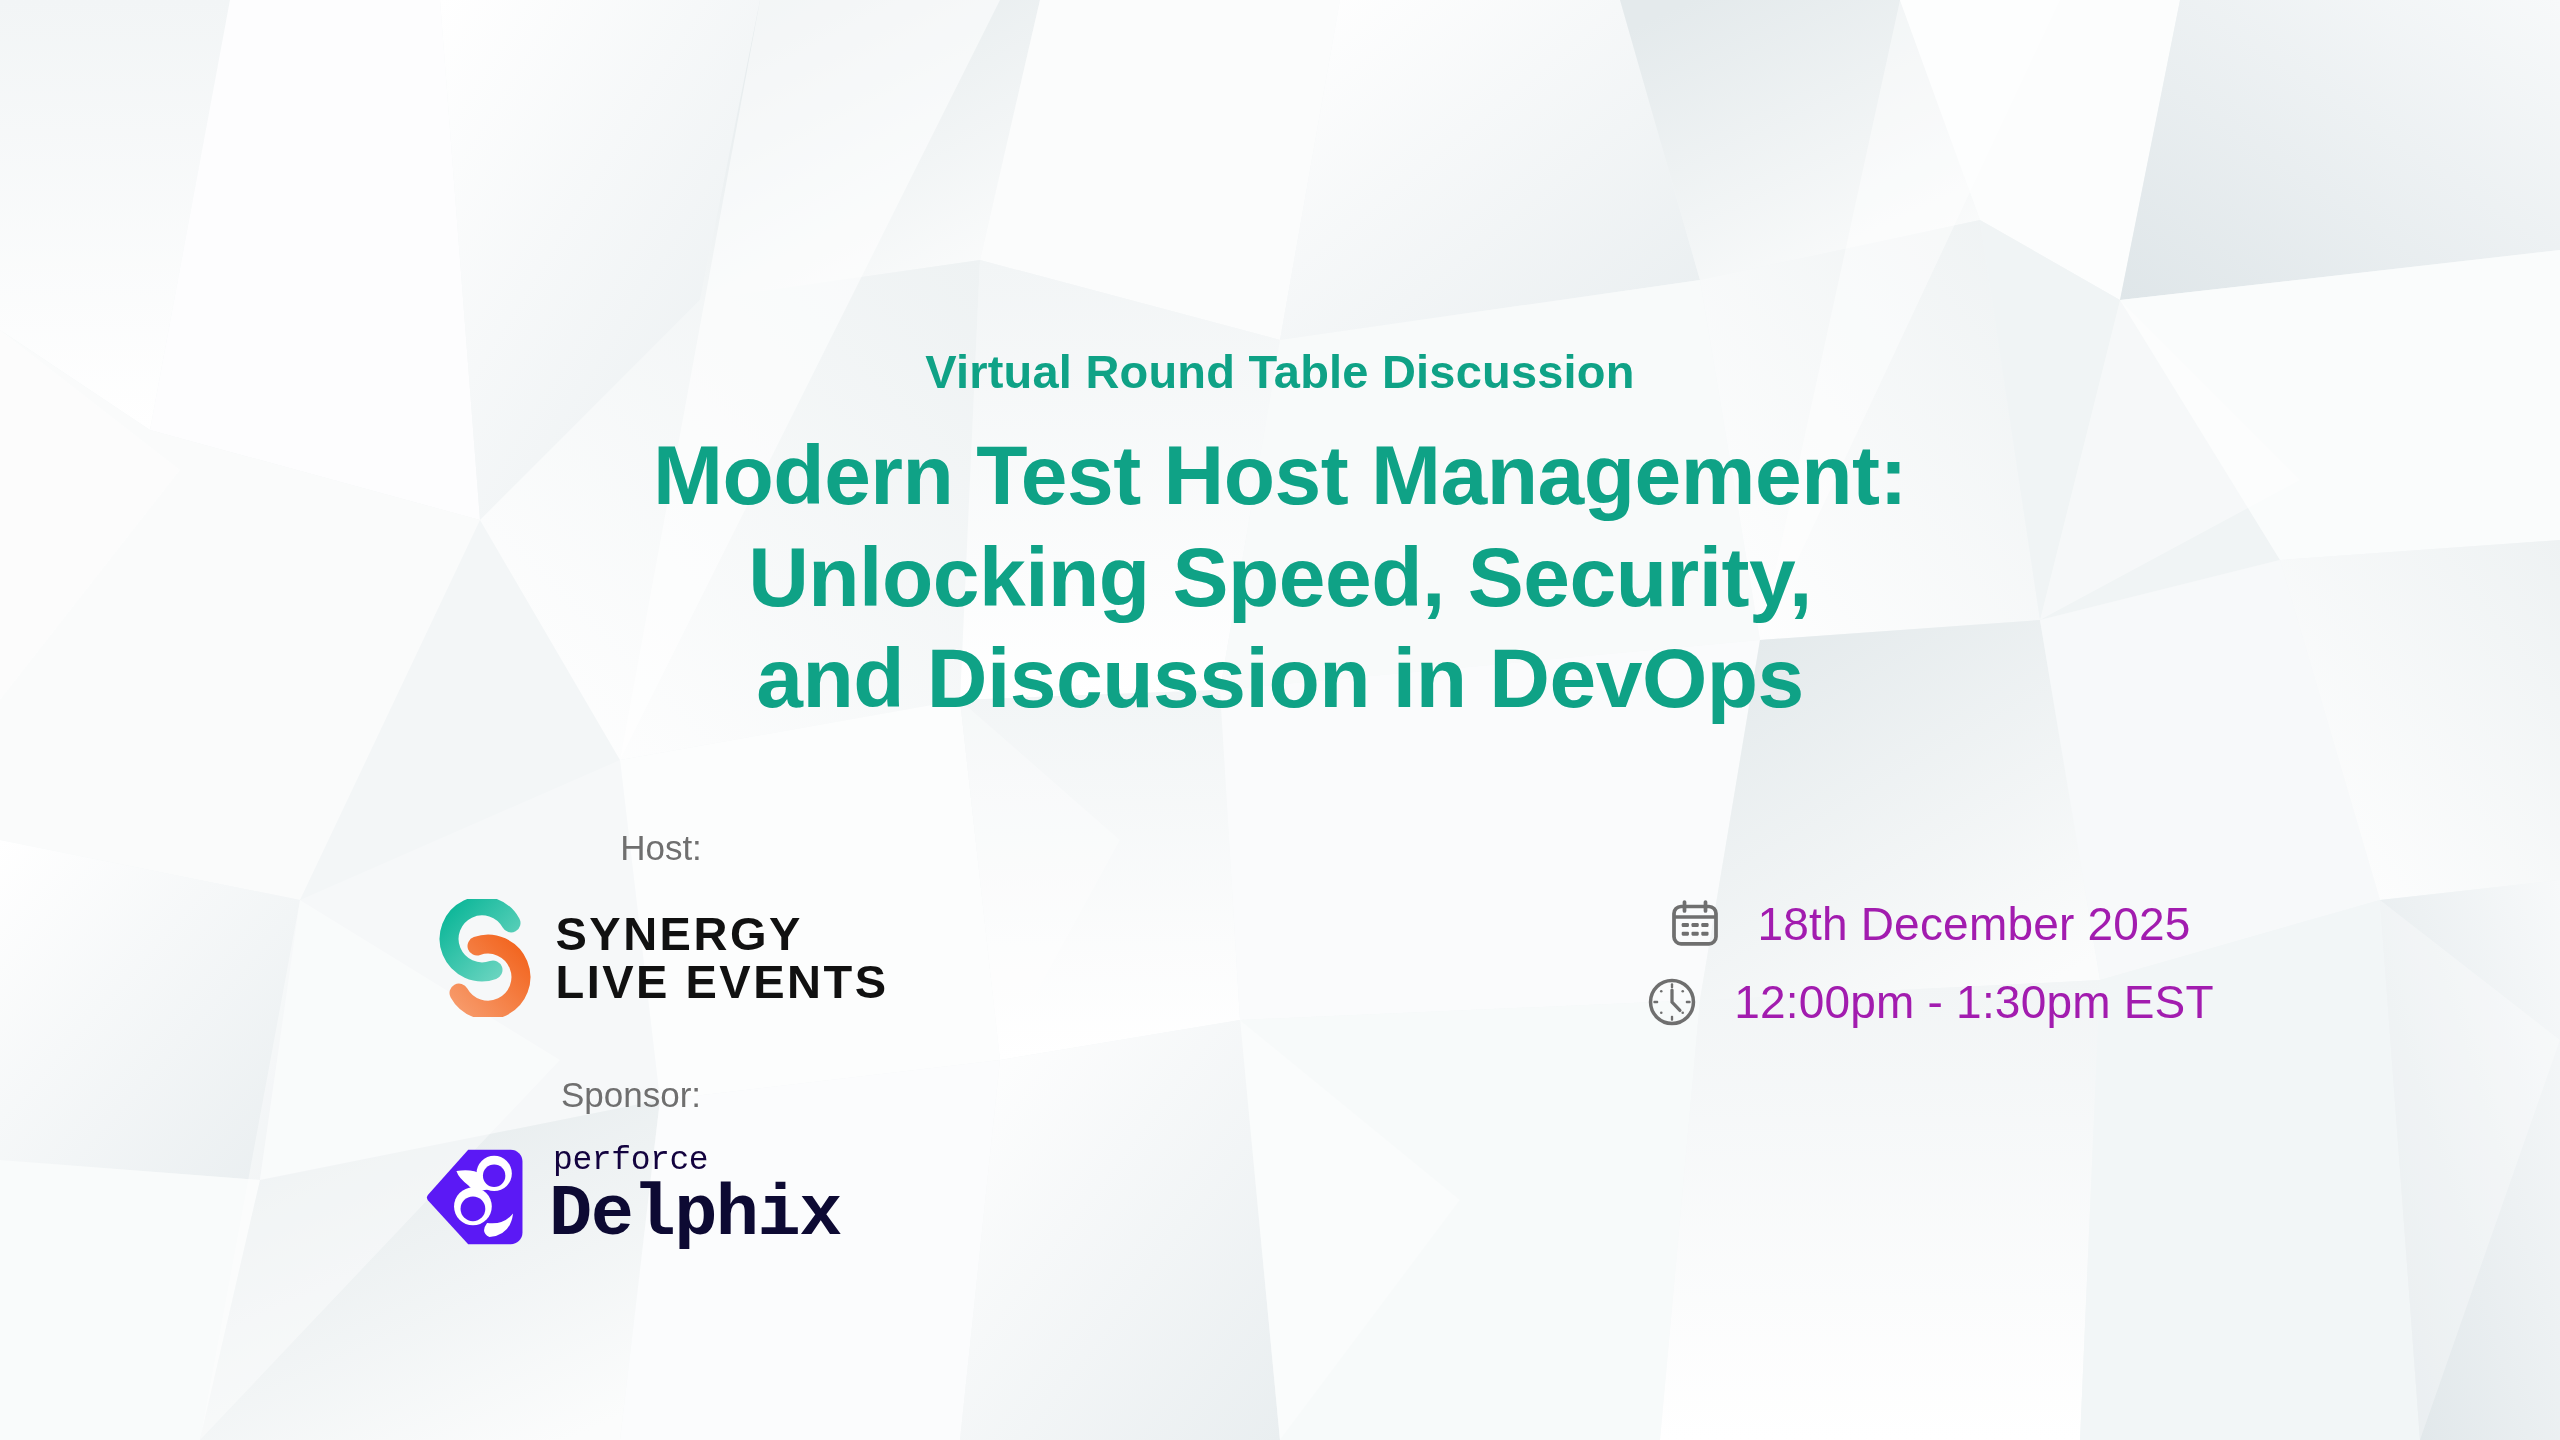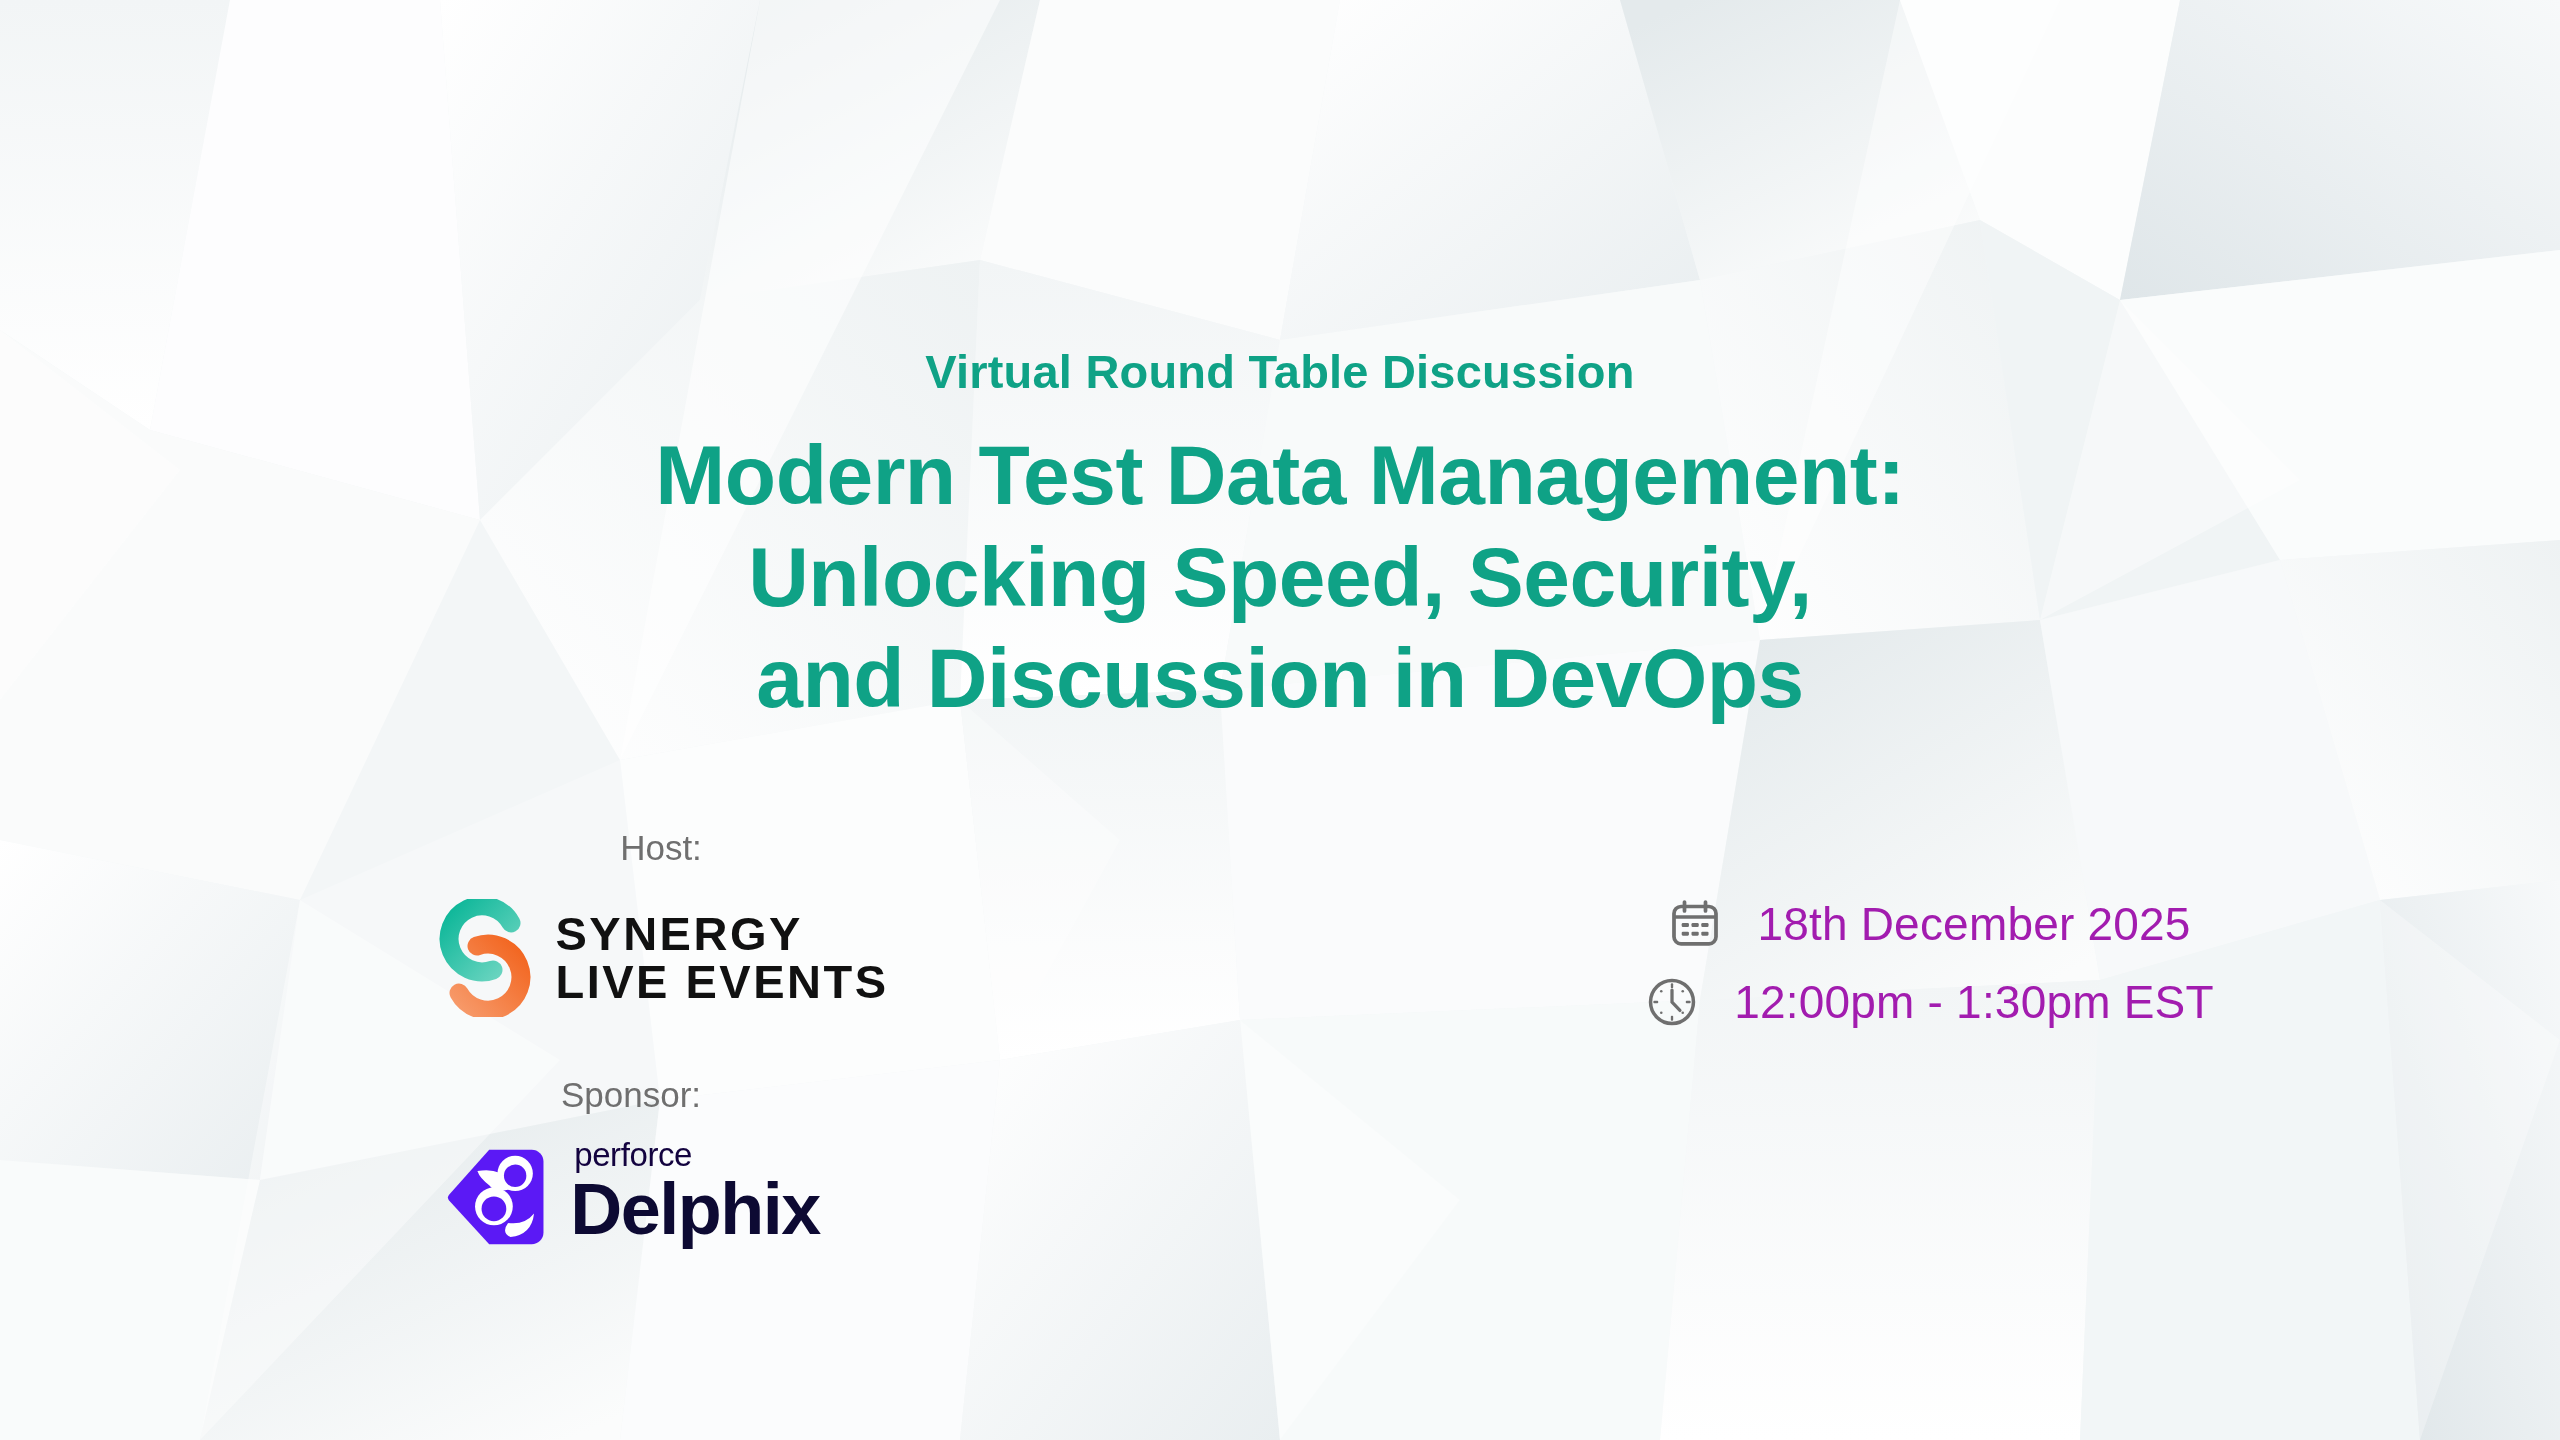--- a/index.html
+++ b/index.html
@@ -127,22 +127,23 @@
     font-size: 46px;
     font-weight: 400;
     color: #a21caf;
     white-space: nowrap;
     letter-spacing: 0.2px;
   }
 
   
   .delphix-logo {
     display: flex;
-    align-items: flex-start;
+    align-items: center;
     gap: 10px;
+    font-family: Liberation Mono, monospace;
   }
   .delphix-mark { flex: 0 0 auto; }
   .delphix-words {
     display: flex;
     flex-direction: column;
     align-items: flex-start;
     line-height: 1;
   }
   .perforce-word {
     font-size: 33px;
@@ -235,21 +236,21 @@
     <polygon points="2120,300 2300,480 2040,620" fill="#ffffff" opacity="0.4"></polygon>
     <polygon points="0,330 180,470 0,700" fill="#ffffff" opacity="0.35"></polygon>
     <polygon points="960,700 1120,840 1000,1060" fill="#ffffff" opacity="0.3"></polygon>
     <polygon points="2380,900 2560,1040 2420,1440" fill="#ffffff" opacity="0.3"></polygon>
   </svg>
 
   <div class="content">
     <div class="eyebrow">Virtual Round Table Discussion</div>
 
     <h1 class="headline">
-      <span class="headline-line">Modern Test Data Management:</span>
+      <span class="headline-line">Modern Test Host Management:</span>
       <span class="headline-line">Unlocking Speed, Security,</span>
       <span class="headline-line">and Discussion in DevOps</span>
     </h1>
   </div>
 
   <div class="bottom-row">
 
     <div class="col col-host">
       <div class="kicker kicker-host">Host:</div>
 

